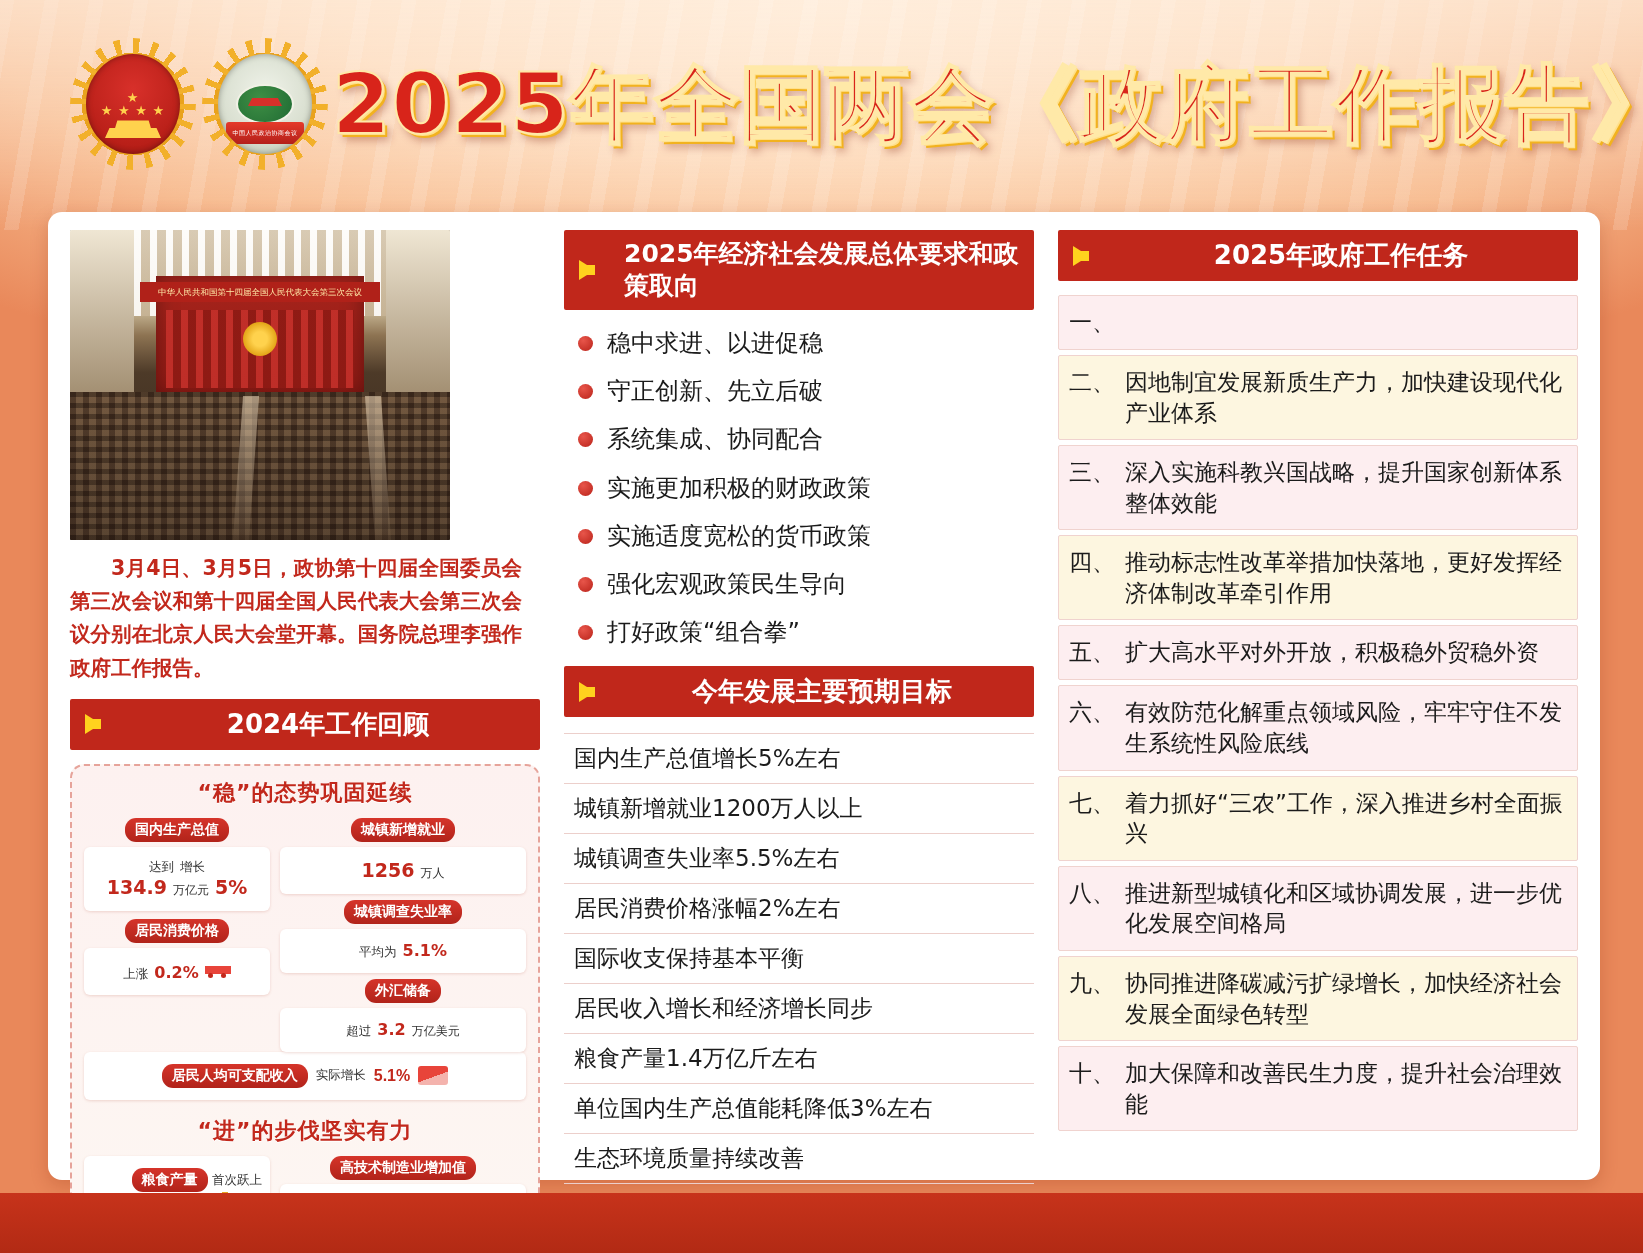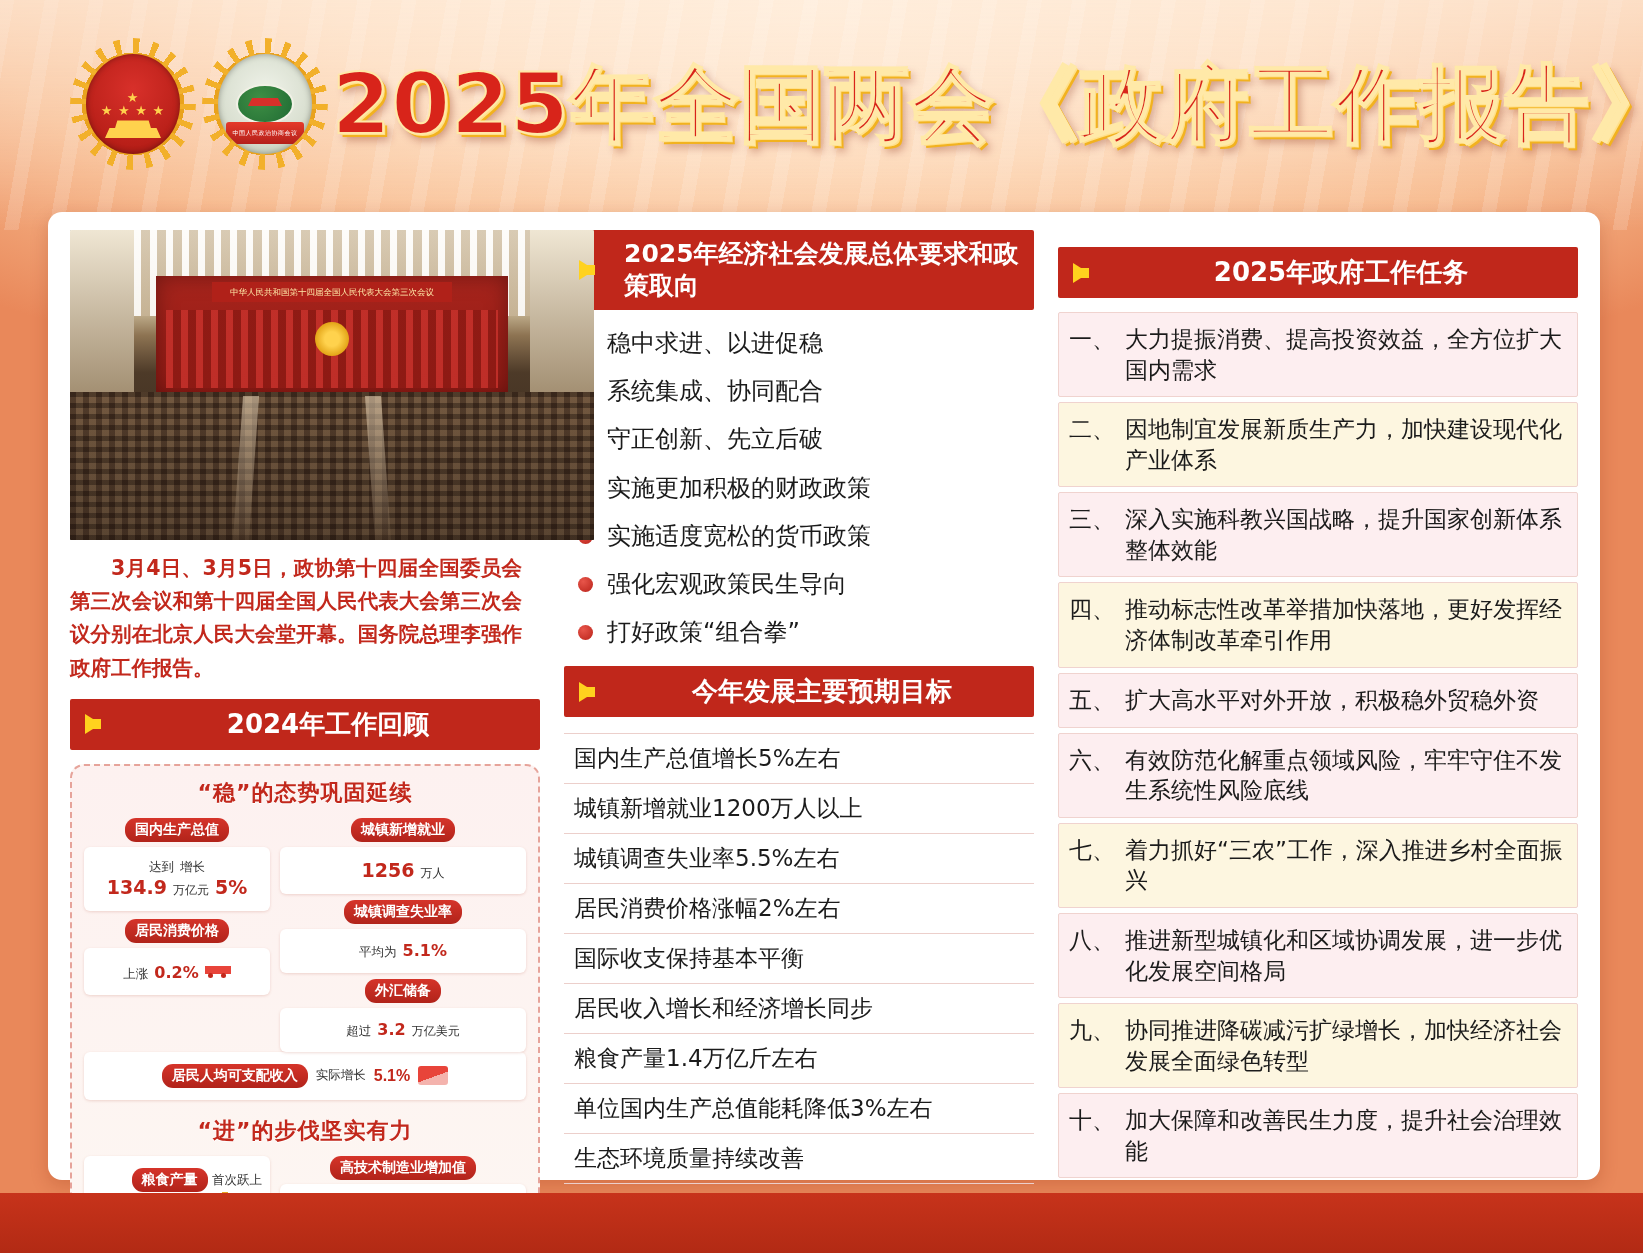--- a/index.html
+++ b/index.html
@@ -118,25 +118,25 @@
   .card {
     position: absolute; left: 48px; top: 212px; width: 1552px; height: 968px;
     background: #ffffff;
     border-radius: 14px;
     box-shadow: 0 6px 18px rgba(130,30,0,.22);
     padding: 18px 22px;
   }
   .cols { display: flex; gap: 24px; height: 100%; }
   .col-left { width: 470px; }
   .col-mid { width: 470px; }
-  .col-right { flex: 1; margin-top: 17px; }
+  .col-right { flex: 1; }
 
   
   .photo {
-    width: 524px; height: 310px; border-radius: 2px; overflow: hidden;
+    width: 380px; height: 310px; border-radius: 2px; overflow: hidden;
     position: relative;
     background: linear-gradient(180deg, #2a1a14 0%, #3a241a 60%, #2b1a12 100%);
   }
   .ph-hall {
     position: absolute; inset: 0;
     background:
       linear-gradient(180deg, #e9dfc9 0%, #d9cbb0 18%, #c8b795 26%, #8d7352 34%, #4d3a28 46%, #2f2319 100%);
   }
   .ph-ceiling {
     position: absolute; top: 0; left: 0; right: 0; height: 86px;
@@ -522,25 +522,25 @@
           <div class="head-bar h-26">2025年经济社会发展总体要求和政策取向</div>
         </div>
 
         <div class="bullets">
           <div class="bullet-row">
             <div class="dot"></div>
             <div class="bullet-txt">稳中求进、以进促稳</div>
           </div>
           <div class="bullet-row">
             <div class="dot"></div>
-            <div class="bullet-txt">系统集成、协同配合</div>
+            <div class="bullet-txt">守正创新、先立后破</div>
           </div>
           <div class="bullet-row">
             <div class="dot"></div>
-            <div class="bullet-txt">守正创新、先立后破</div>
+            <div class="bullet-txt">系统集成、协同配合</div>
           </div>
           <div class="bullet-row">
             <div class="dot"></div>
             <div class="bullet-txt">实施更加积极的财政政策</div>
           </div>
           <div class="bullet-row">
             <div class="dot"></div>
             <div class="bullet-txt">实施适度宽松的货币政策</div>
           </div>
           <div class="bullet-row">
@@ -577,21 +577,20 @@
         <div class="sec-head">
           <div class="arrow-box">
               <div class="arw"></div>
             </div>
           <div class="head-bar center h-27">2025年政府工作任务</div>
         </div>
 
         <div class="tasks">
           <div class="task pink">
             <div class="t-num">一、</div>
-            <div class="t-txt">大力提振消费、提高投资效益，全方位扩大国内需求</div>
           </div>
           <div class="task cream">
             <div class="t-num">二、</div>
             <div class="t-txt">因地制宜发展新质生产力，加快建设现代化产业体系</div>
           </div>
           <div class="task pink">
             <div class="t-num">三、</div>
             <div class="t-txt">深入实施科教兴国战略，提升国家创新体系整体效能</div>
           </div>
           <div class="task cream">

